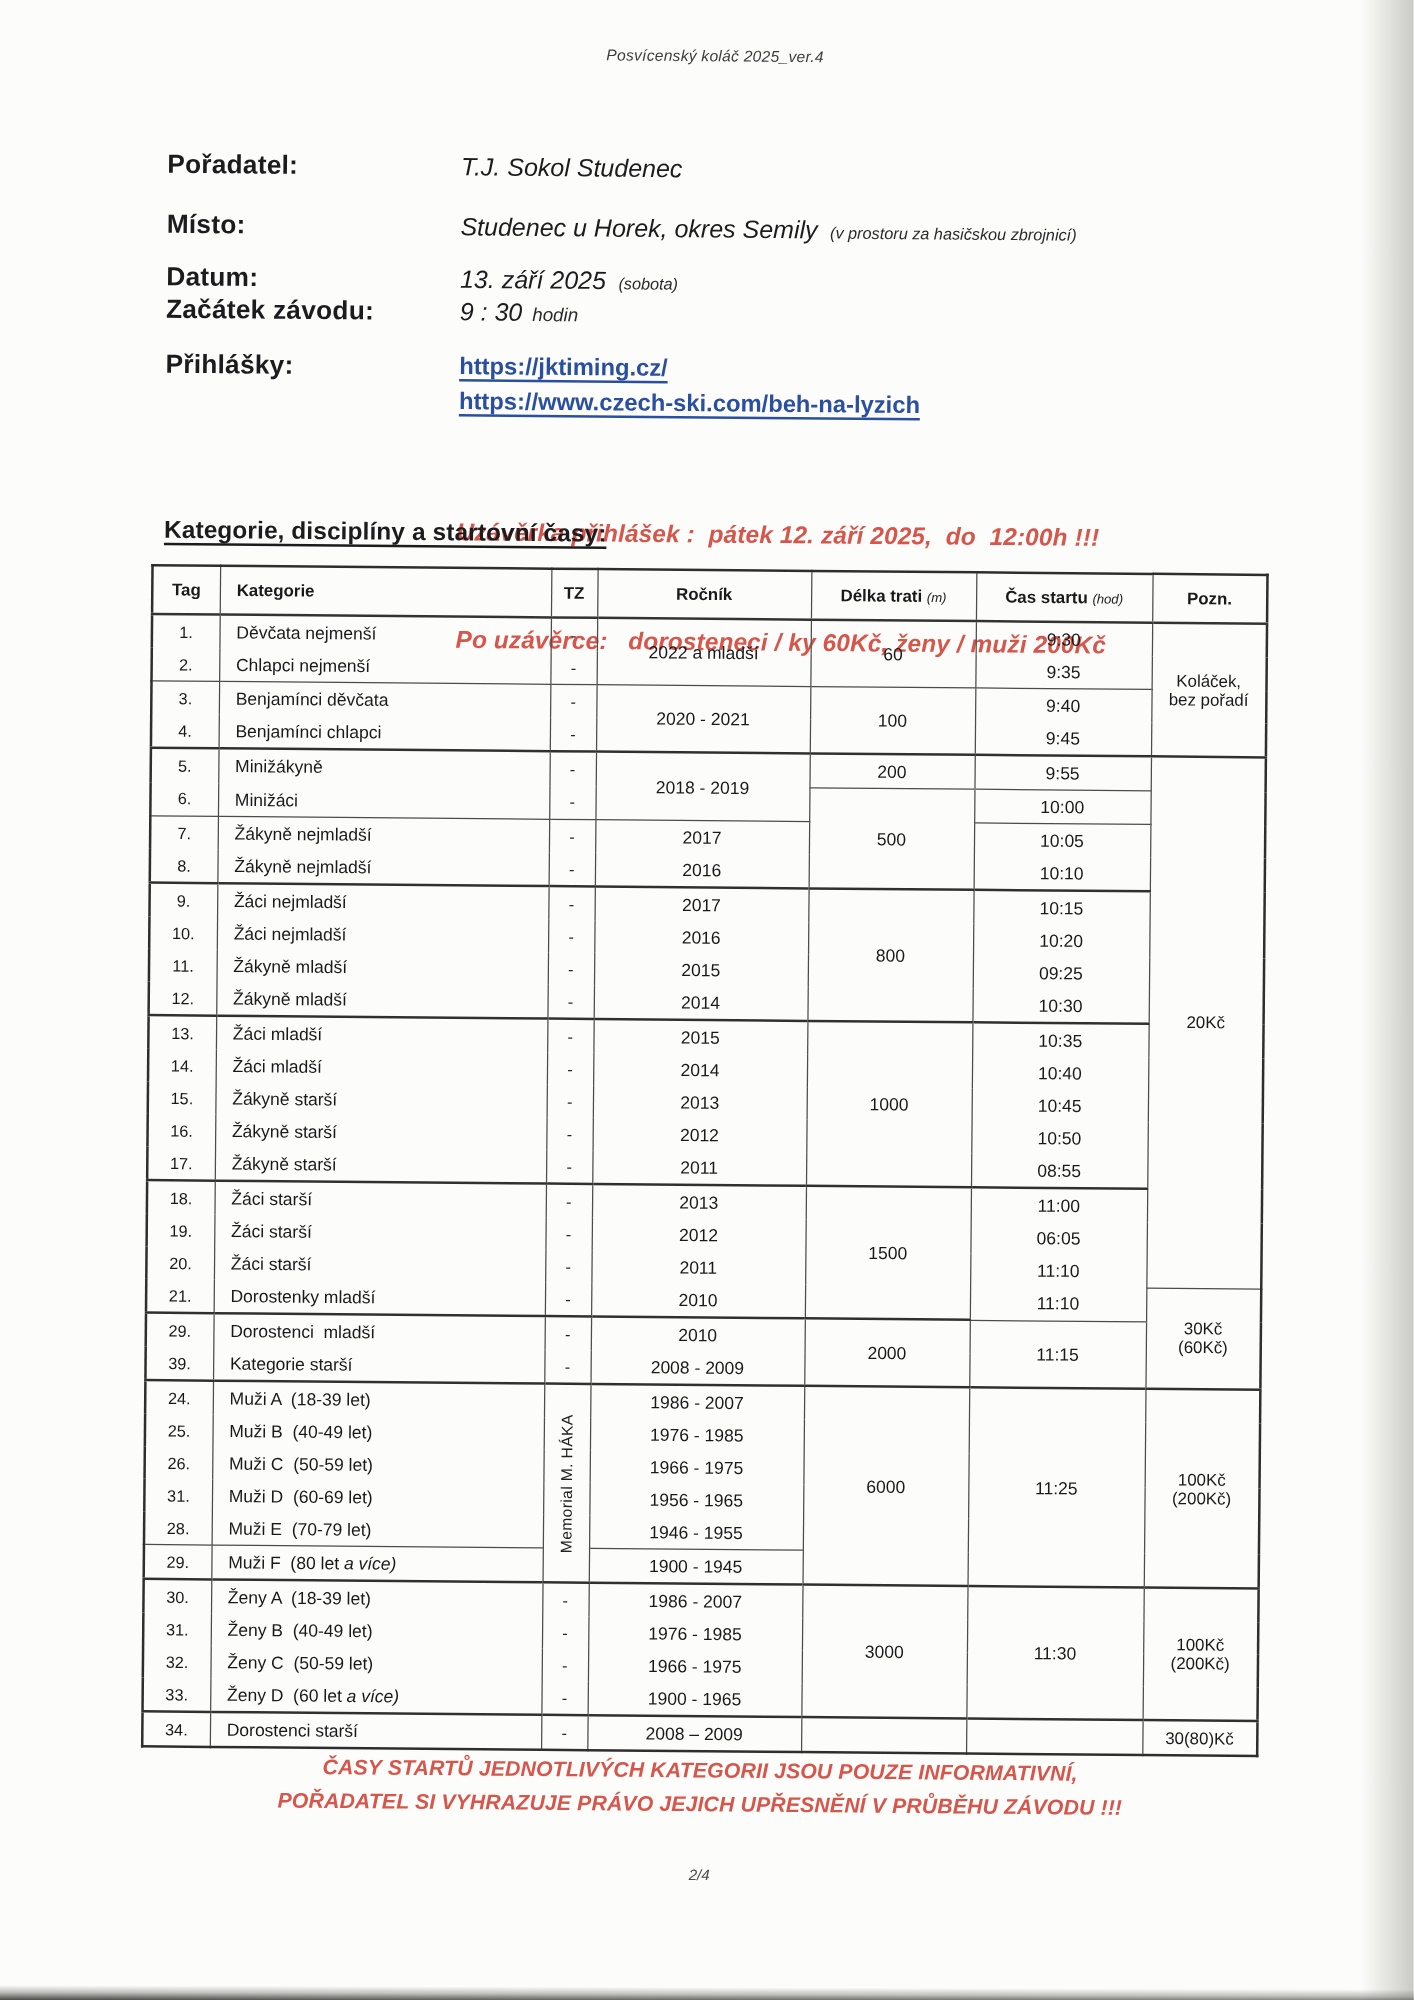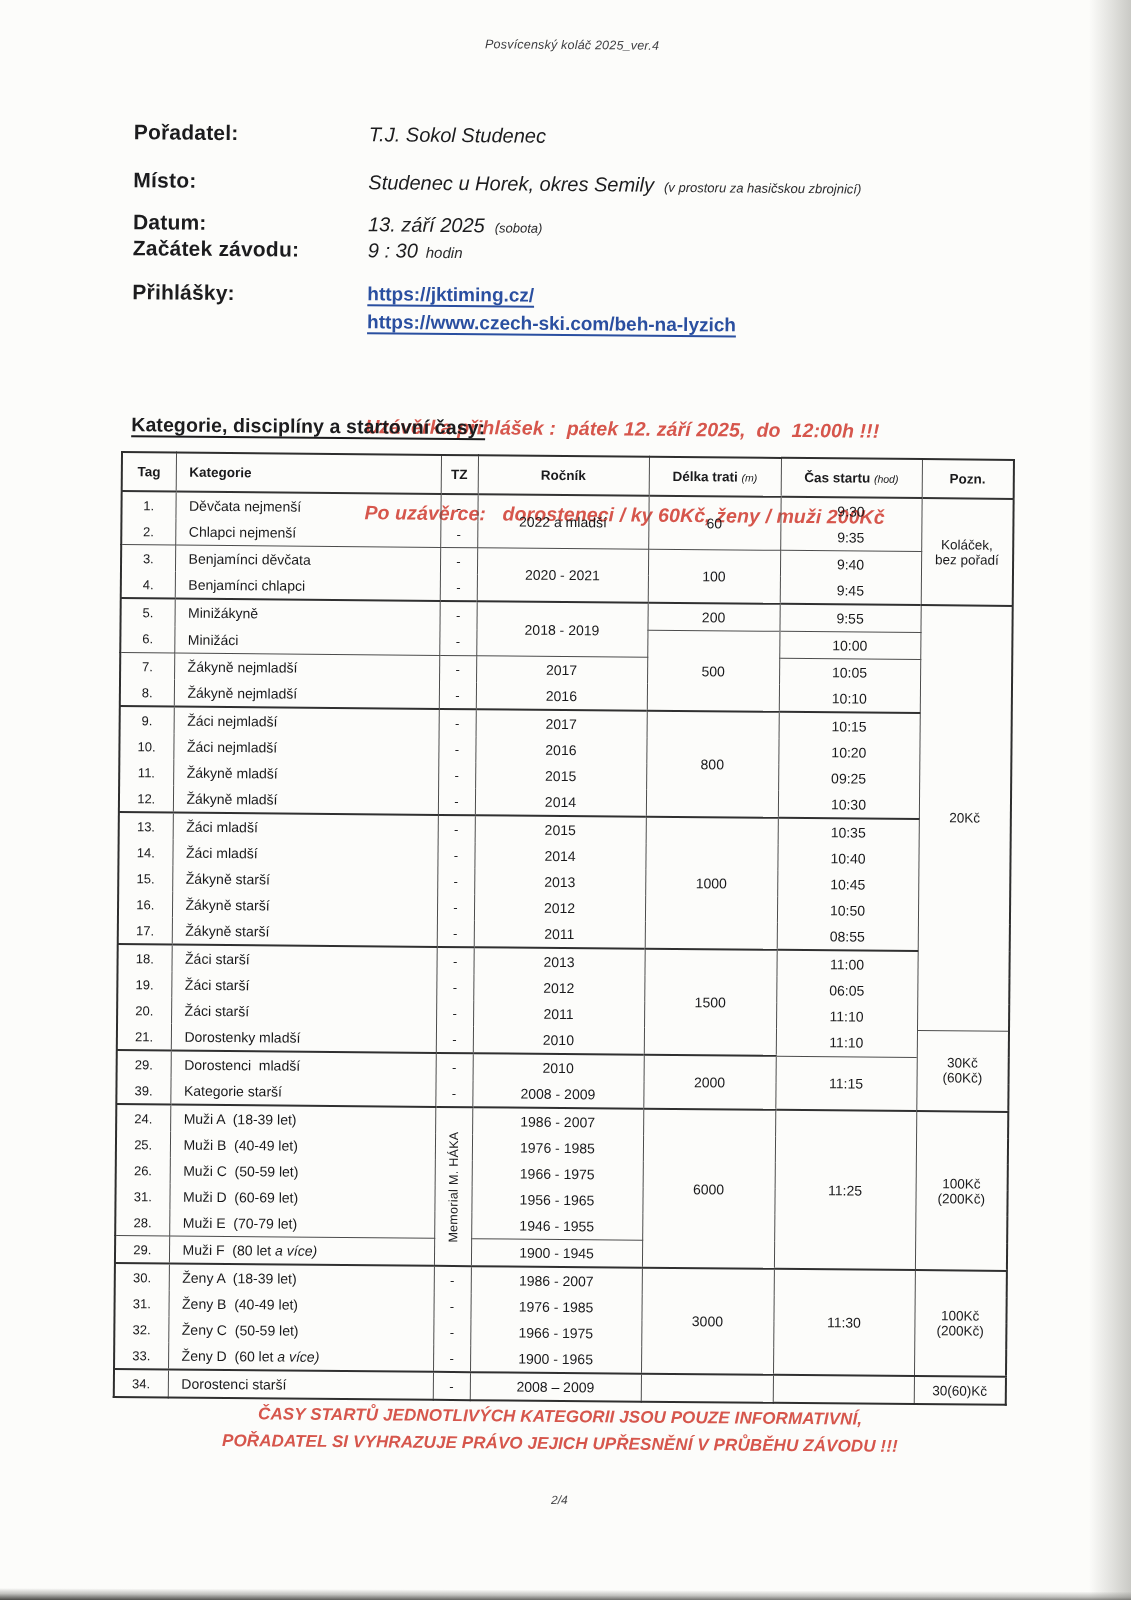--- a/index.html
+++ b/index.html
@@ -384,21 +384,21 @@
             <td class="col-tz nb tb"><span>-</span></td>
             <td class="col-roc nb tb"><span>1900 - 1965</span></td>
           </tr>
           <tr>
             <td class="col-tag nb"><span>34.</span></td>
             <td class="col-kat nb"><span>Dorostenci starší</span></td>
             <td class="col-tz nb"><span>-</span></td>
             <td class="col-roc nb"><span>2008 – 2009</span></td>
             <td class="col-del nb"><span></span></td>
             <td class="col-cas nb"><span></span></td>
-            <td class="col-poz nb"><span>30(60)Kč</span></td>
+            <td class="col-poz nb"><span>30(80)Kč</span></td>
           </tr>
         </tbody>
     </table>
   </div>
 
   <div class="footer-note">
     <div>ČASY STARTŮ JEDNOTLIVÝCH KATEGORII JSOU POUZE INFORMATIVNÍ,</div>
     <div>POŘADATEL SI VYHRAZUJE PRÁVO JEJICH UPŘESNĚNÍ V PRŮBĚHU ZÁVODU !!!</div>
   </div>
 

